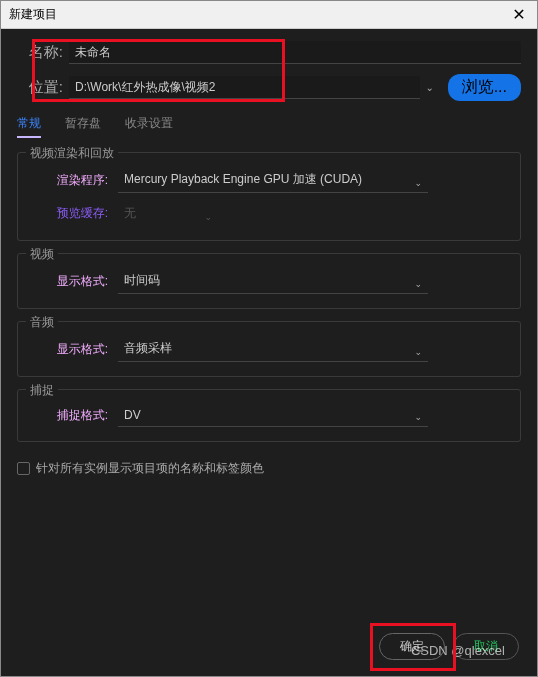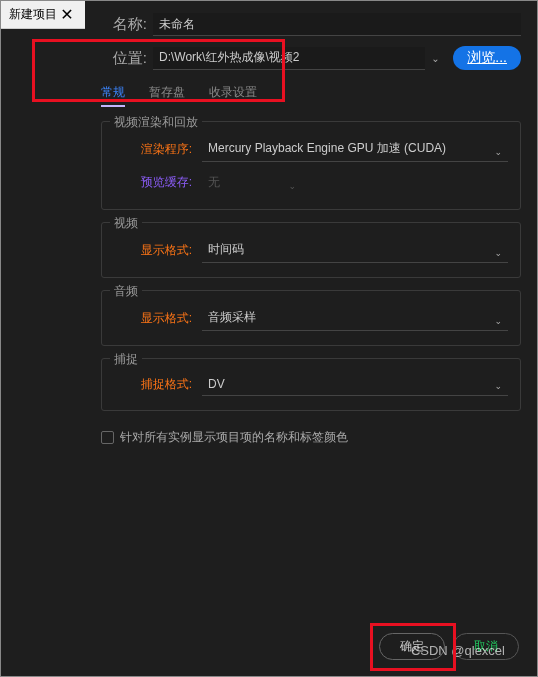--- a/index.html
+++ b/index.html
@@ -13,20 +13,21 @@
       height: 677px;
       background: #fff;
       position: relative;
     }
     .dialog {
       width: 538px;
       height: 677px;
       background: #1e1e1e;
       border: 1px solid #888;
       display: flex;
+      flex-direction: column;
     }
     .titlebar {
       height: 28px;
       background: #f0f0f0;
       display: flex;
       align-items: center;
       justify-content: space-between;
       padding: 0 8px;
       border-bottom: 1px solid #ccc;
     }
@@ -76,28 +77,27 @@
     }
     .dropdown-arrow {
       width: 20px;
       text-align: center;
       color: #aaa;
       font-size: 10px;
       cursor: pointer;
     }
     .browse-btn {
       background: #1473e6;
-      color: #ffffff;
+      color: #000000;
       border: none;
       border-radius: 12px;
       padding: 3px 14px;
-      font-size: 14px;
+      font-size: 16px;
       margin-left: 8px;
       cursor: pointer;
-      text-decoration: underline;
     }
     .tabs {
       display: flex;
       margin-top: 8px;
       margin-bottom: 14px;
     }
     .tab {
       padding: 4px 0;
       margin-right: 24px;
       color: #888;
@@ -128,21 +128,21 @@
       display: flex;
       align-items: center;
       margin-top: 8px;
     }
     .section-row:first-of-type {
       margin-top: 4px;
     }
     .section-label {
       width: 88px;
       text-align: right;
-      color: #f97316;
+      color: #f0abfc;
       font-size: 12px;
       padding-right: 10px;
     }
     .section-label.disabled {
       color: #8b5cf6;
     }
     .select-box {
       flex: 1;
       display: flex;
       align-items: flex-end;

